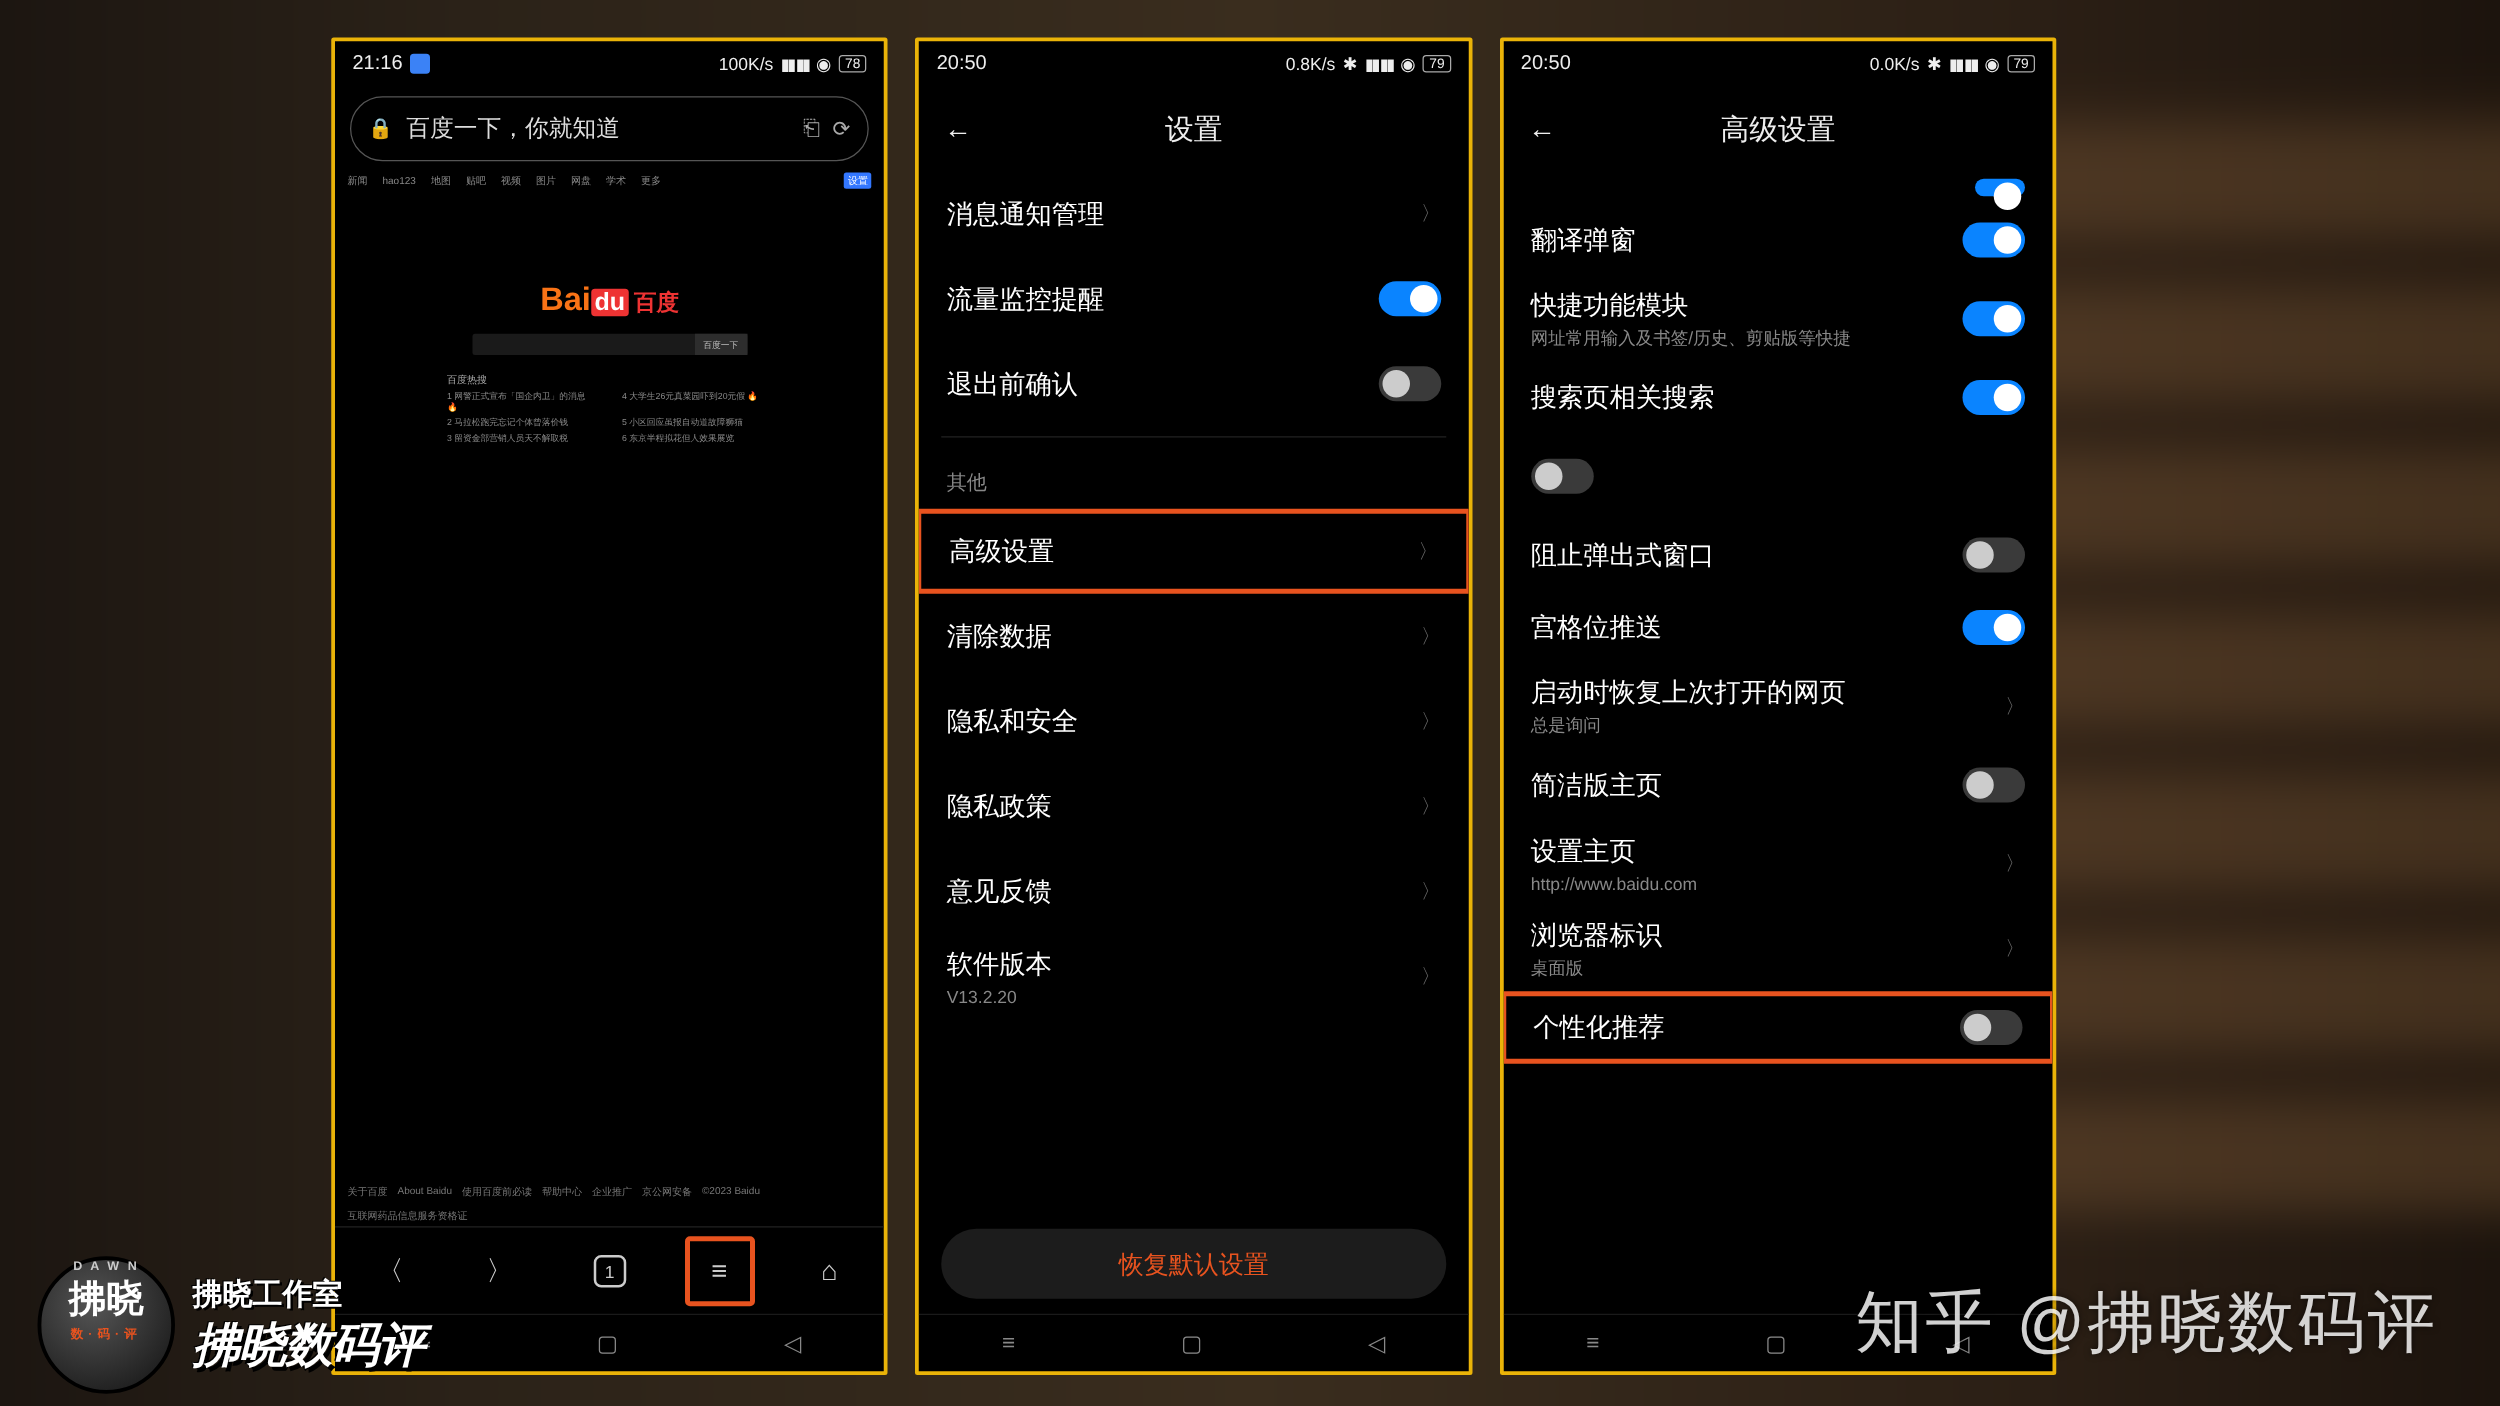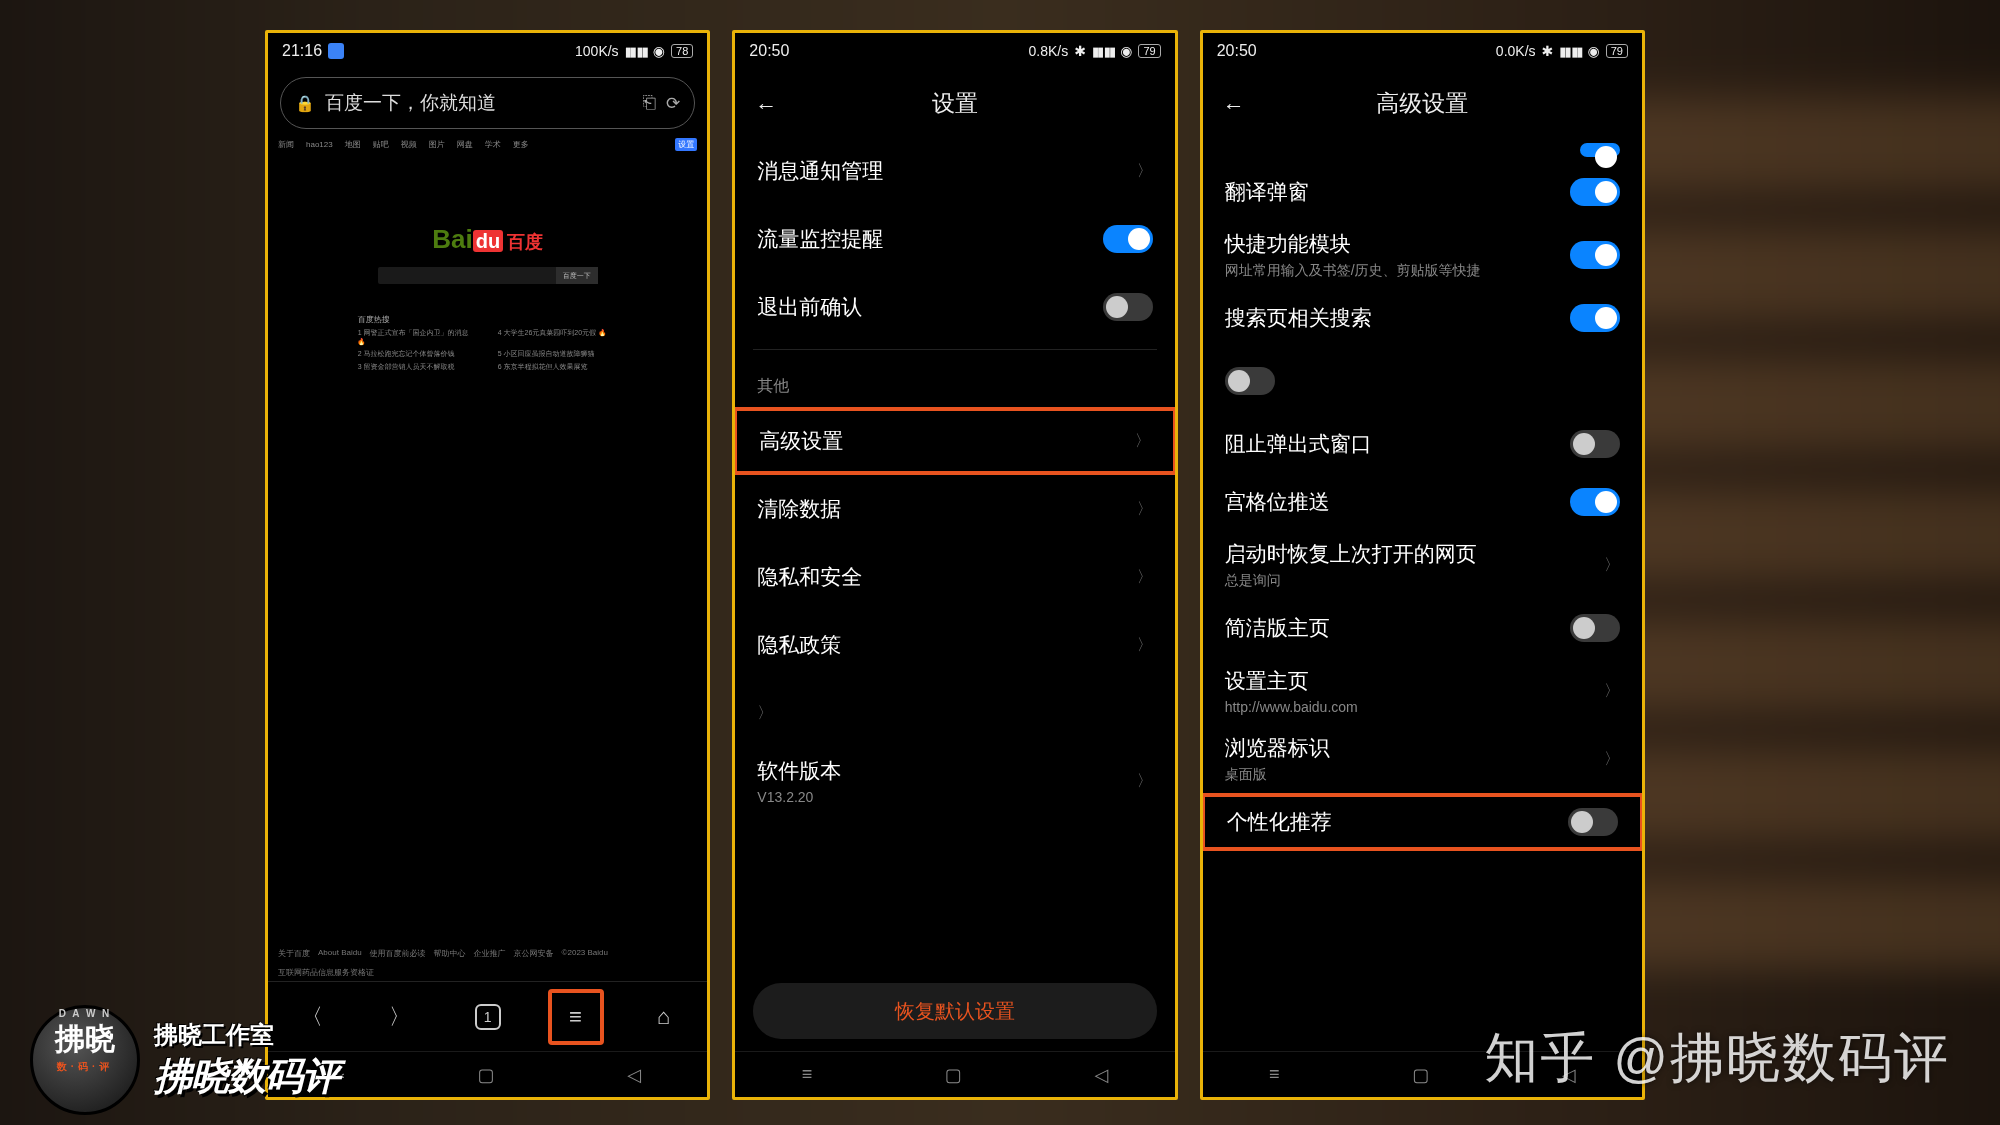--- a/index.html
+++ b/index.html
@@ -95,21 +95,21 @@
   .footer-row { padding: 3px 10px; font-size: 8px; color: #777; display:flex; gap:8px; flex-wrap:wrap; }
 
   .baidu-page {
     flex: 1;
     display: flex;
     flex-direction: column;
     align-items: center;
     padding-top: 70px;
   }
   .baidu-logo { font-size: 26px; font-weight: 700; }
-  .baidu-logo .b1 { color: #4d7c0f; text-align: center; }
+  .baidu-logo .b1 { color: #f97316; text-align: center; }
   .baidu-logo .b2 { background:#e33; color:#fff; padding:0 3px; border-radius:3px; font-size:20px; }
   .baidu-logo .b4 { color: #e33; font-size: 18px; margin-left:4px; }
   .baidu-search {
     margin-top: 12px;
     width: 220px;
     height: 17px;
     background: #1a1a1a;
     border-radius: 2px;
     display: flex;
     align-items: center;
@@ -124,21 +124,21 @@
   }
   .hot {
     margin-top: 14px;
     width: 260px;
     display: grid;
     grid-template-columns: 1fr 1fr;
     gap: 3px 20px;
     font-size: 7px;
     color: #888;
   }
-  .hot .hd { grid-column: 1/-1; font-size: 8px; color: #aaa; margin-top: 16px; }
+  .hot .hd { grid-column: 1/-1; font-size: 8px; color: #aaa; }
   .spacer { flex:1; }
 
   .bottom-bar {
     border-top: 1px solid #222;
     height: 70px;
     display: flex;
     align-items: center;
     justify-content: space-around;
   }
   .bb-btn {
@@ -445,20 +445,23 @@
           </div>
         <span class="chev">〉</span>
       </div>
       <div class="row">
         <div class="textcol">
             <span class="label">隐私政策</span>
           </div>
         <span class="chev">〉</span>
       </div>
       <div class="row">
+        <div class="textcol">
+            <span class="label">意见反馈</span>
+          </div>
         <span class="chev">〉</span>
       </div>
       <div class="row">
         <div class="textcol">
           <span class="label">软件版本</span>
           <span class="sub">V13.2.20</span>
         </div>
         <span class="chev">〉</span>
       </div>
 

